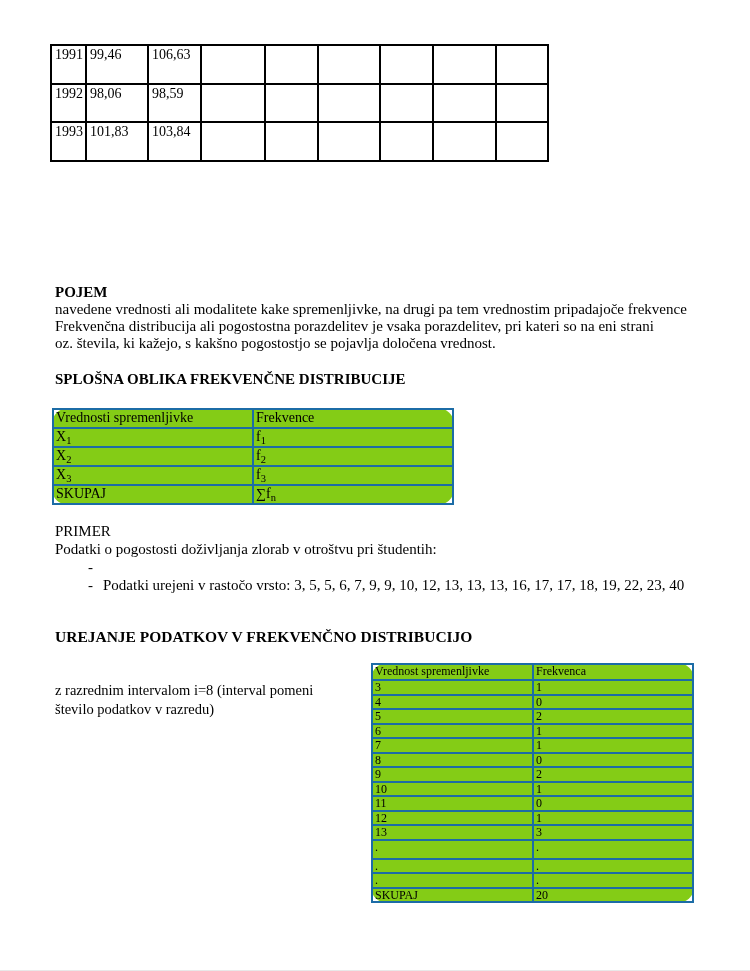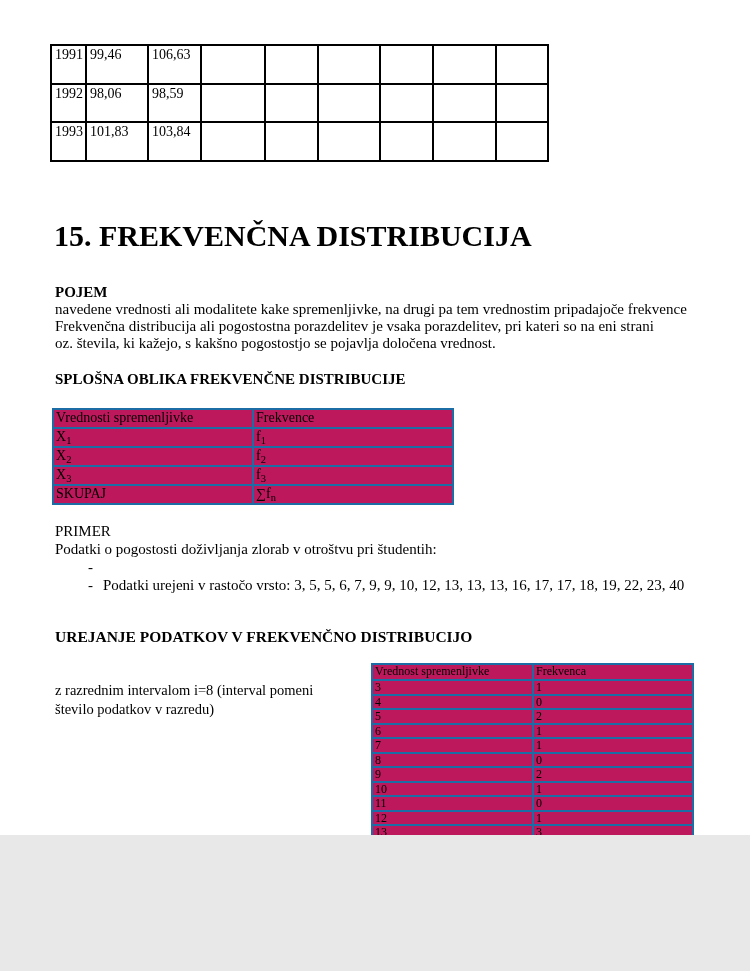--- a/index.html
+++ b/index.html
@@ -1,34 +1,34 @@
 <!DOCTYPE html>
 <html><head>
 <meta charset="utf-8">
 <style>
   * { margin:0; padding:0; box-sizing:border-box; }
   html,body { background:#e8e8e8; }
   .page {
-    position:relative; width:750px; height:835px; margin:0 auto;
+    position:relative; width:750px; height:970px; margin:0 auto;
     background:#ffffff; color:#000;
     font-family:"Liberation Serif","DejaVu Serif",serif;
     overflow:hidden;
   }
   
   .t-top { position:absolute; left:50px; top:44px; border-collapse:collapse; table-layout:fixed; width:497px; }
   .t-top td { border:2px solid #000; vertical-align:top; padding:1px 1px 0 3px; height:38.5px; font-size:14px; line-height:16px; }
   
   .title { position:absolute; left:54px; top:219px; font-size:30px; font-weight:bold; white-space:nowrap; }
   
   .sec { position:absolute; left:55px; font-size:15px; line-height:17px; }
   .b { font-weight:bold; }
   .pojem { top:284px; width:650px; }
   .splosna-h { top:371px; font-weight:bold; }
   
-  .t-blue { border-collapse:collapse; table-layout:fixed; background:#be185d; }
+  .t-blue { border-collapse:collapse; table-layout:fixed; background:#84cc16;border-radius:16px; }
   .t-blue td { border:2px solid #1c6ca6; vertical-align:top; padding:0 2px; }
   .t-gen { position:absolute; left:52px; top:408px; width:400px; }
   .t-gen td { height:17.5px; font-size:14px; line-height:16px; }
   .t-gen tr.hdr td { height:19px; }
   .sb { position:relative; top:3px; font-size:10.5px; }
   
   .primer { top:522px; width:680px; line-height:18px; }
   .bullet { display:flex; }
   .bullet .dash { width:15px; margin-left:33px; text-align:left; }
   
@@ -91,21 +91,20 @@
           <td></td>
           <td></td>
           <td></td>
           <td></td>
           <td></td>
           <td></td>
     </tr>
   </tbody>
     </table>
 
-  <div class="title">15. FREKVENČNA DISTRIBUCIJA</div>
 
   <div class="sec pojem">
     <div class="b">POJEM</div>
     <div>navedene vrednosti ali modalitete kake spremenljivke, na drugi pa tem vrednostim pripadajoče frekvence</div>
     <div>Frekvenčna distribucija ali pogostostna porazdelitev je vsaka porazdelitev, pri kateri so na eni strani</div>
     <div>oz. števila, ki kažejo, s kakšno pogostostjo se pojavlja določena vrednost.</div>
   </div>
 
   <div class="sec splosna-h">SPLOŠNA OBLIKA FREKVENČNE DISTRIBUCIJE</div>
 

